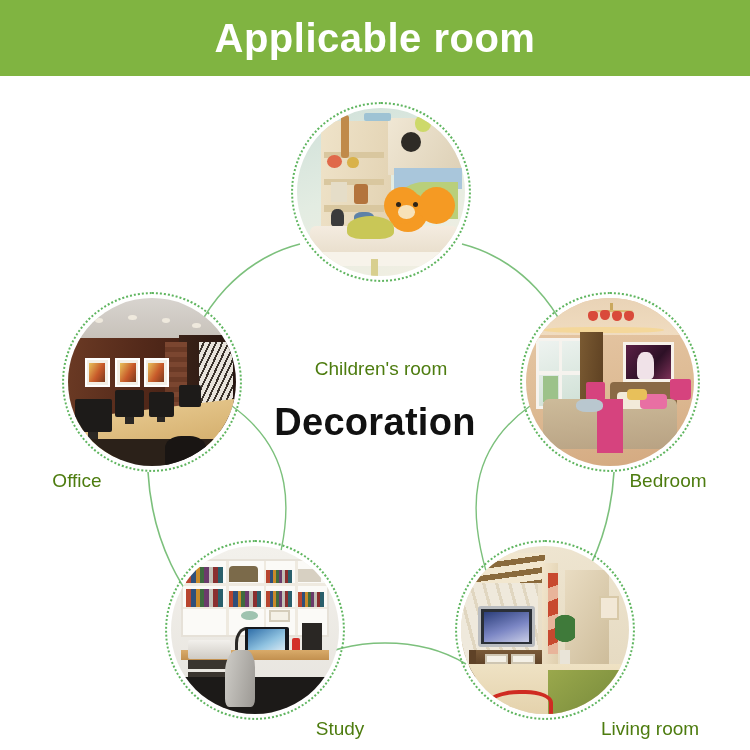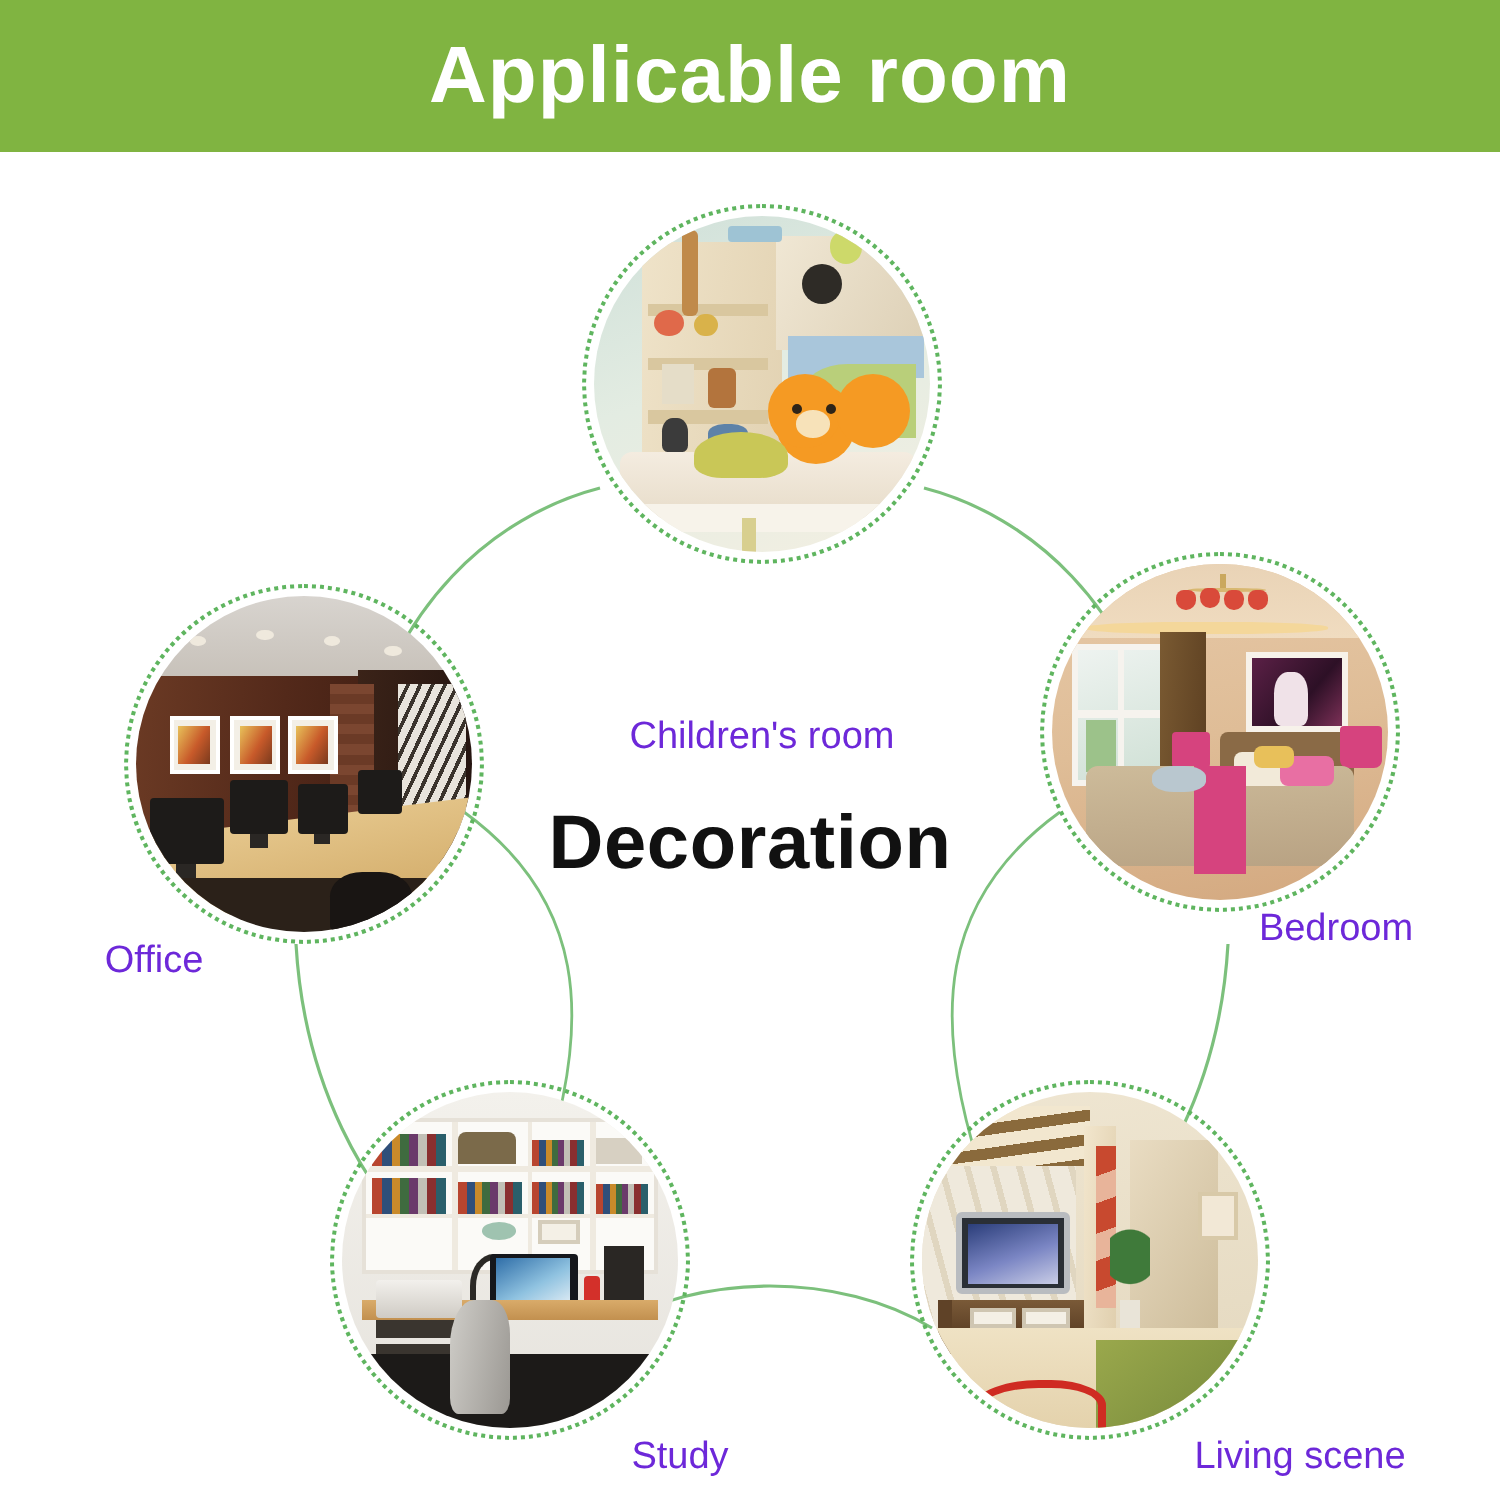--- a/index.html
+++ b/index.html
@@ -81,21 +81,21 @@
   .scene-photo {
     position: absolute;
     border-radius: 50%;
     overflow: hidden;
     box-sizing: border-box;
   }
   .scene-label {
     position: absolute;
     white-space: nowrap;
     font-size: 19px;
-    color: #6d28d9;
+    color: #4d7c0f;
     font-family: "Liberation Sans", sans-serif;
   }
 
   
   .ph {
     position: absolute;
     left: 0; top: 0;
     width: 100%; height: 100%;
   }
   .pitem { position: absolute; }
@@ -277,21 +277,21 @@
           <div class="pitem of-monst" style="left:34%; top:71%; width:5%;  height:4%;"></div>
           <div class="pitem of-mon" style="left:48%; top:56%; width:15%; height:15%;"></div>
           <div class="pitem of-monst" style="left:53%; top:71%; width:5%;  height:3%;"></div>
           <div class="pitem of-mon" style="left:66%; top:52%; width:13%; height:13%;"></div>
           <div class="pitem" style="left:58%;top:82%;width:24%;height:18%;background:#191513;border-radius:40% 40% 10% 10%;"></div>
         </div>
       </div>
       <div class="scene-label" style="left:-75px; top:178px; width:180px; text-align:center;">Office</div>
     </div>
 
-    <div class="scene-node" style="left:520px; top:200px; width:180px; height:180px;">
+    <div class="scene-node" style="left:520px; top:216px; width:180px; height:180px;">
       <div class="scene-ring" style="width:180px;height:180px;"></div>
       <div class="scene-photo" style="left:6px; top:6px; width:168px; height:168px;">
         <div class="ph">
           <div class="pitem bd-wall"></div>
           <div class="pitem bd-ceil"></div>
           <div class="pitem bd-cove"></div>
           <div class="pitem bd-chand">
             <div class="pitem" style="left:44%;top:0;width:5%;height:30%;background:#caa85e;"></div>
             <div class="pitem" style="left:18%;top:28%;width:64%;height:10%;background:#d8b871;border-radius:40%;"></div>
             <div class="pitem bd-cbulb" style="left:8%; top:34%; width:16%; height:42%;"></div>
@@ -379,17 +379,17 @@
           <div class="pitem lr-draw" style="left:14%;top:64%;width:14%;height:6%;"></div>
           <div class="pitem lr-draw" style="left:30%;top:64%;width:14%;height:6%;"></div>
           <div class="pitem" style="left:5%;top:62%;width:4%;height:16%;background:#5f4227;"></div>
           <div class="pitem lr-plant"></div>
           <div class="pitem lr-pot"></div>
           <div class="pitem lr-floor"></div>
           <div class="pitem lr-green"></div>
           <div class="pitem lr-rug"></div>
         </div>
       </div>
-      <div class="scene-label" style="left:105px; top:178px; width:180px; text-align:center;">Living scene</div>
+      <div class="scene-label" style="left:105px; top:178px; width:180px; text-align:center;">Living room</div>
     </div>
 
   </div>
 </div>
 
 </body></html>

